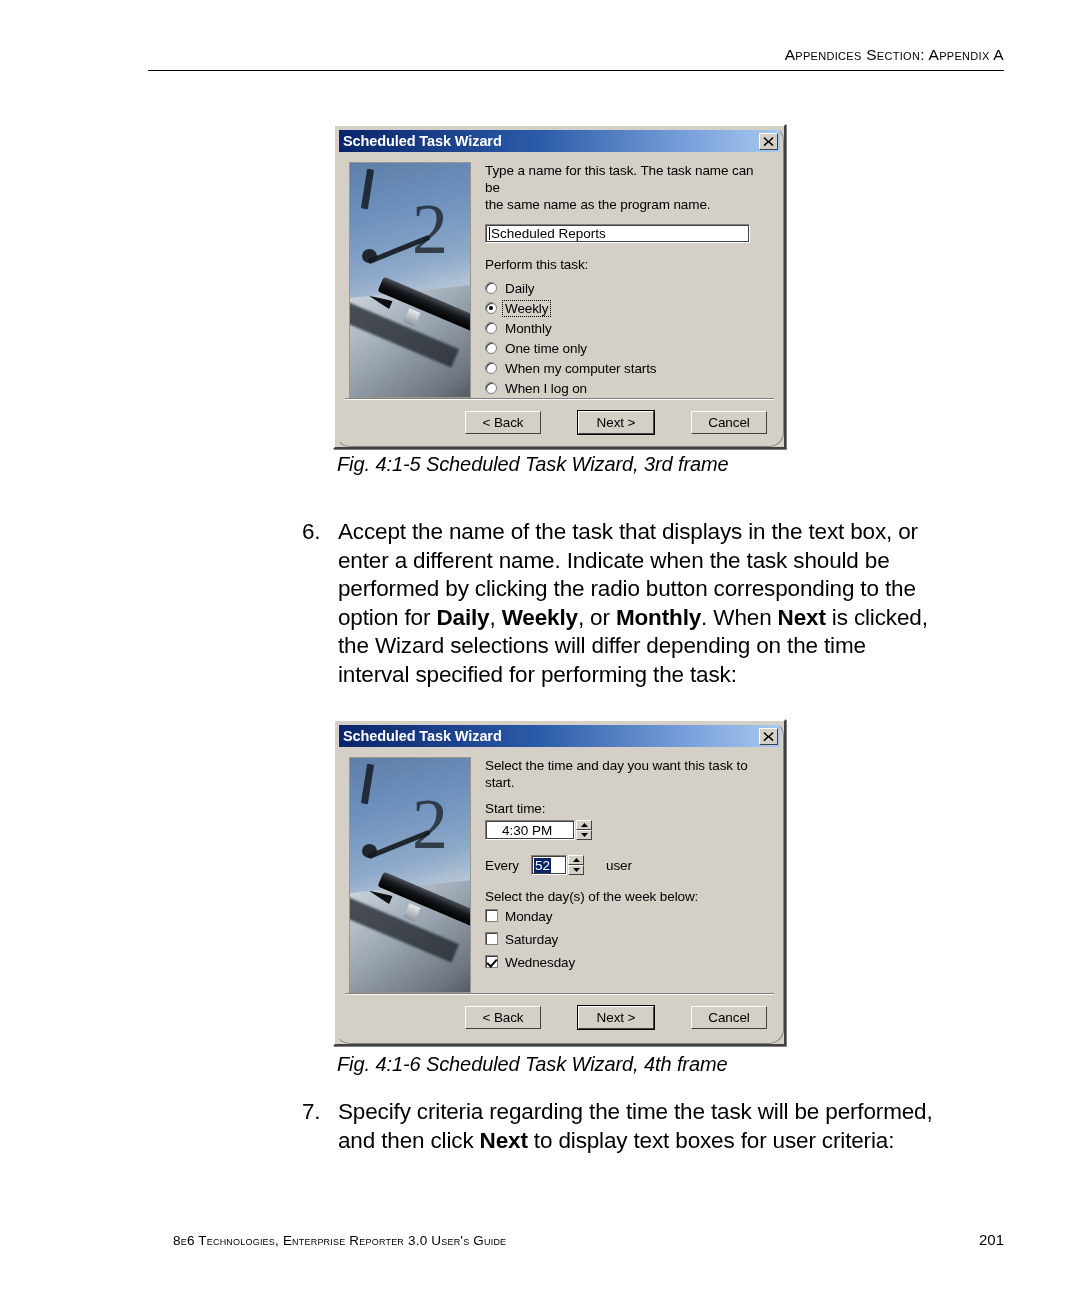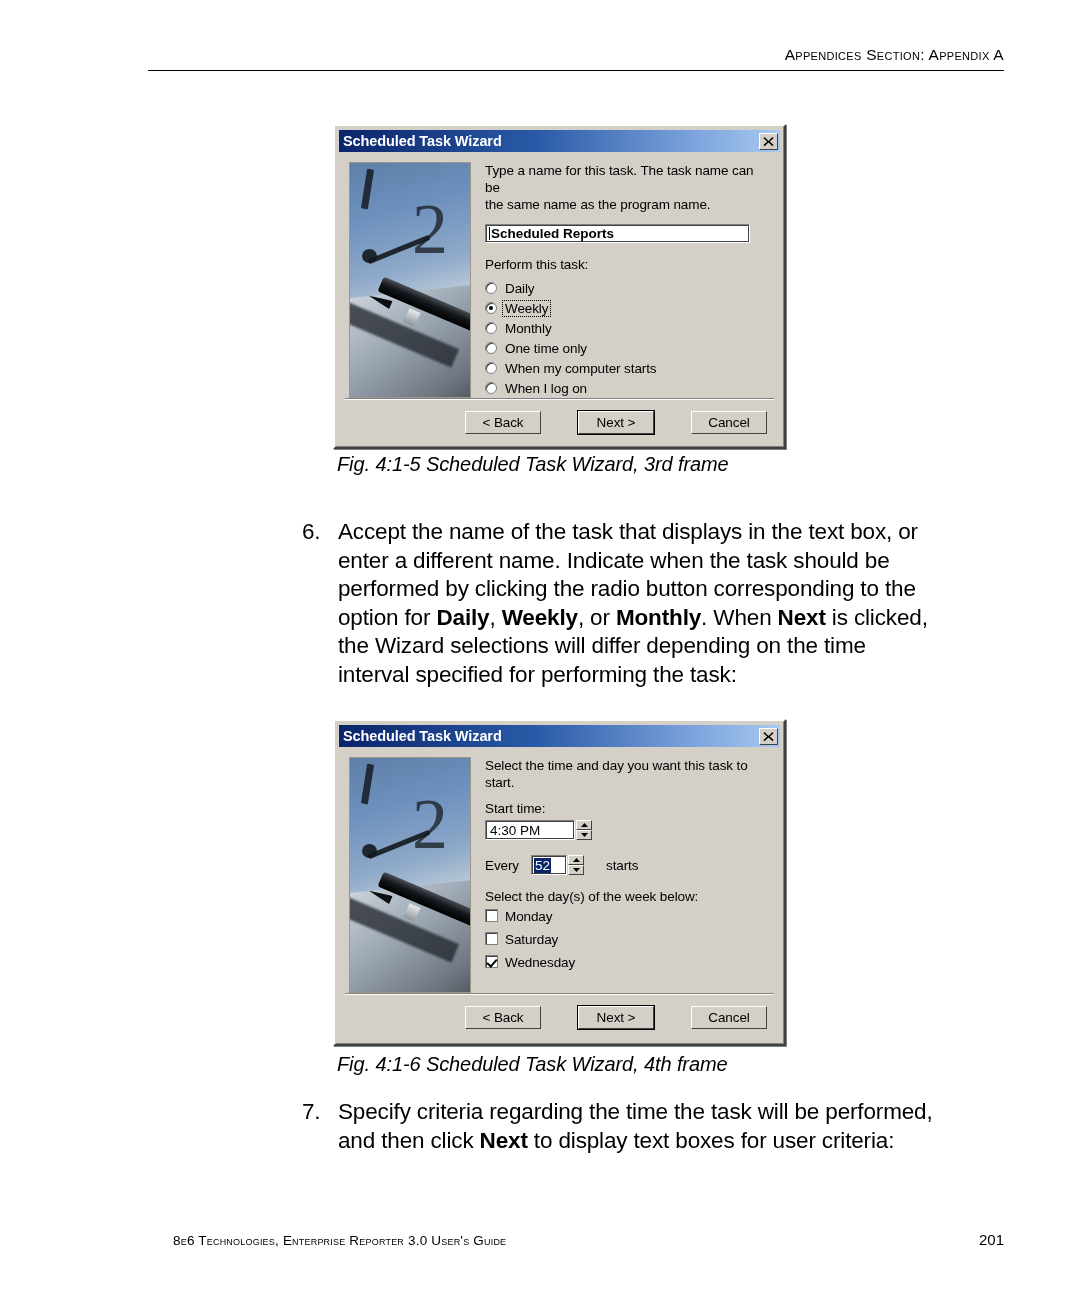--- a/index.html
+++ b/index.html
@@ -106,20 +106,21 @@
   .dialog-inner {
     border-top: 1px solid #d4d0c8;
     border-left: 1px solid #d4d0c8;
     border-right: 1px solid #808080;
     border-bottom: 1px solid #808080;
     height: 100%;
     box-sizing: border-box;
     padding: 3px;
     display: flex;
     flex-direction: column;
+    border-radius: 15px;
   }
   .titlebar {
     height: 22px;
     flex: none;
     background: linear-gradient(to right, #0a246a 0%, #2a5ba8 45%, #7ba2dc 80%, #a6caf0 100%);
     display: flex;
     align-items: center;
     padding: 0 2px 0 4px;
   }
   .titlebar-text {
@@ -347,21 +348,21 @@
     background: #ffffff;
     border-top: 1.5px solid #808080;
     border-left: 1.5px solid #808080;
     border-right: 1.5px solid #ffffff;
     border-bottom: 1.5px solid #ffffff;
     outline: 1px solid #404040;
     outline-offset: -2.5px;
     height: 20px;
     display: flex;
     align-items: center;
-    padding: 0 4px;
+    padding: 0 16px;
     font-size: 13.5px;
     box-sizing: border-box;
   }
   .spin-val-sel {
     background: #0a246a;
     color: #ffffff;
     padding: 0 1px;
   }
   .spin-btns {
     width: 16px;
@@ -451,21 +452,21 @@
           <div class="art-shadow"></div>
           <div class="art-pen"></div>
           <div class="art-nib"></div>
           <div class="art-pen-band"></div>
         </div>
 
         <div class="dlg-main">
           <div class="dlg-text">Type a name for this task.  The task name can be</div>
           <div class="dlg-text">the same name as the program name.</div>
 
-          <div class="textfield" style="margin-top:11px; width:265px;font-weight:bold;">
+          <div class="textfield" style="margin-top:11px; width:265px;">
             <span class="caret"></span>
               <span>Scheduled Reports</span>
           </div>
 
           <div class="dlg-label" style="margin-top:14px;">Perform this task:</div>
 
           <div class="radio-list">
             <div class="radio-row">
               <span class="radio-mark"></span>
               <span class="radio-label">Daily</span>
@@ -570,21 +571,21 @@
                       <path d="M3.5 0 L7 4 L0 4 Z" fill="#000"></path>
                     </svg>
                 </div>
                 <div class="spin-btn">
                   <svg width="7" height="4" viewBox="0 0 7 4">
                       <path d="M0 0 L7 0 L3.5 4 Z" fill="#000"></path>
                     </svg>
                 </div>
               </div>
             </div>
-            <span class="dlg-label" style="margin-left:22px;">starts</span>
+            <span class="dlg-label" style="margin-left:22px;">user</span>
           </div>
 
           <div class="dlg-label" style="margin-top:14px;">Select the day(s) of the week below:</div>
 
           <div style="display:flex; margin-top:5px;">
             <div style="width:103px;">
               <div class="check-row">
                 <span class="check-mark"></span>
                 <span class="check-label">Monday</span>
               </div>

